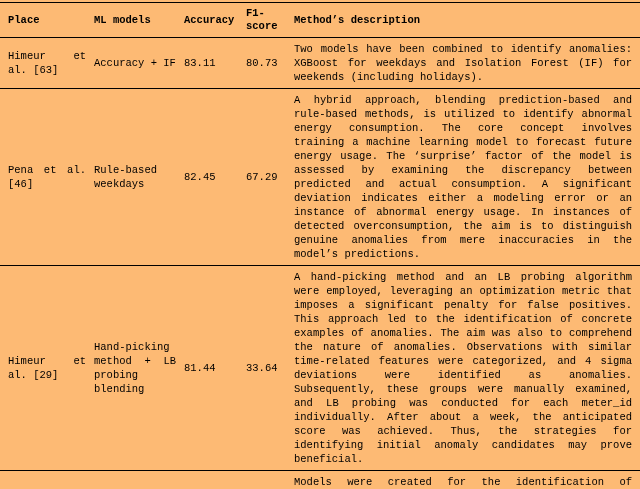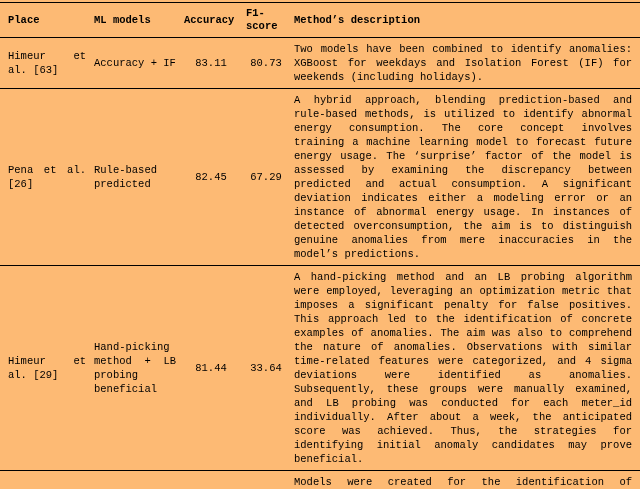--- a/index.html
+++ b/index.html
@@ -39,21 +39,21 @@
     vertical-align: middle;
     padding: 4px 8px 4px 0;
   }
   td:first-child { padding-left: 8px; }
   tbody tr:not(:last-child) td { border-bottom: 1px solid #000; }
   td.place, td.models {
     text-align: justify;
     -webkit-hyphens: auto;
     hyphens: auto;
   }
-  td.num { text-align: center; }
+  td.num { text-align: left; }
   td.desc {
     text-align: justify;
     vertical-align: top;
     -webkit-hyphens: auto;
     hyphens: auto;
   }
 </style>
 </head>
 <body>
 
@@ -77,29 +77,29 @@
     </thead>
     <tbody>
       <tr>
         <td class="place">Himeur et al. [63]</td>
         <td class="models">Accuracy + IF</td>
         <td class="num">83.11</td>
         <td class="num">80.73</td>
         <td class="desc">Two models have been combined to identify anomalies: XGBoost for weekdays and Isolation Forest (IF) for weekends (including holidays).</td>
       </tr>
       <tr>
-        <td class="place">Pena et al. [26]</td>
-        <td class="models">Rule-based predicted</td>
+        <td class="place">Pena et al. [46]</td>
+        <td class="models">Rule-based weekdays</td>
         <td class="num">82.45</td>
         <td class="num">67.29</td>
         <td class="desc">A hybrid approach, blending prediction-based and rule-based methods, is utilized to identify abnormal energy consumption. The core concept involves training a machine learning model to forecast future energy usage. The ‘surprise’ factor of the model is assessed by examining the discrepancy between predicted and actual consumption. A significant deviation indicates either a modeling error or an instance of abnormal energy usage. In instances of detected overconsumption, the aim is to distinguish genuine anomalies from mere inaccuracies in the model’s predictions.</td>
       </tr>
       <tr>
         <td class="place">Himeur et al. [29]</td>
-        <td class="models">Hand-picking method + LB probing beneficial</td>
+        <td class="models">Hand-picking method + LB probing blending</td>
         <td class="num">81.44</td>
         <td class="num">33.64</td>
         <td class="desc">A hand-picking method and an LB probing algorithm were employed, leveraging an optimization metric that imposes a significant penalty for false positives. This approach led to the identification of concrete examples of anomalies. The aim was also to comprehend the nature of anomalies. Observations with similar time-related features were categorized, and 4 sigma deviations were identified as anomalies. Subsequently, these groups were manually examined, and LB probing was conducted for each meter_id individually. After about a week, the anticipated score was achieved. Thus, the strategies for identifying initial anomaly candidates may prove beneficial.</td>
       </tr>
       <tr>
         <td class="place">Proposed</td>
         <td class="models">DFNN</td>
         <td class="num">94.33</td>
         <td class="num">92.91</td>
         <td class="desc">Models were created for the identification of anomalies sigma k-nearest neighbors and DFNN models. Subsequently, the types of anomalies detected by these methods were explored, and the potential for improving anomaly identification with the incorporation of additional data was examined.</td>

